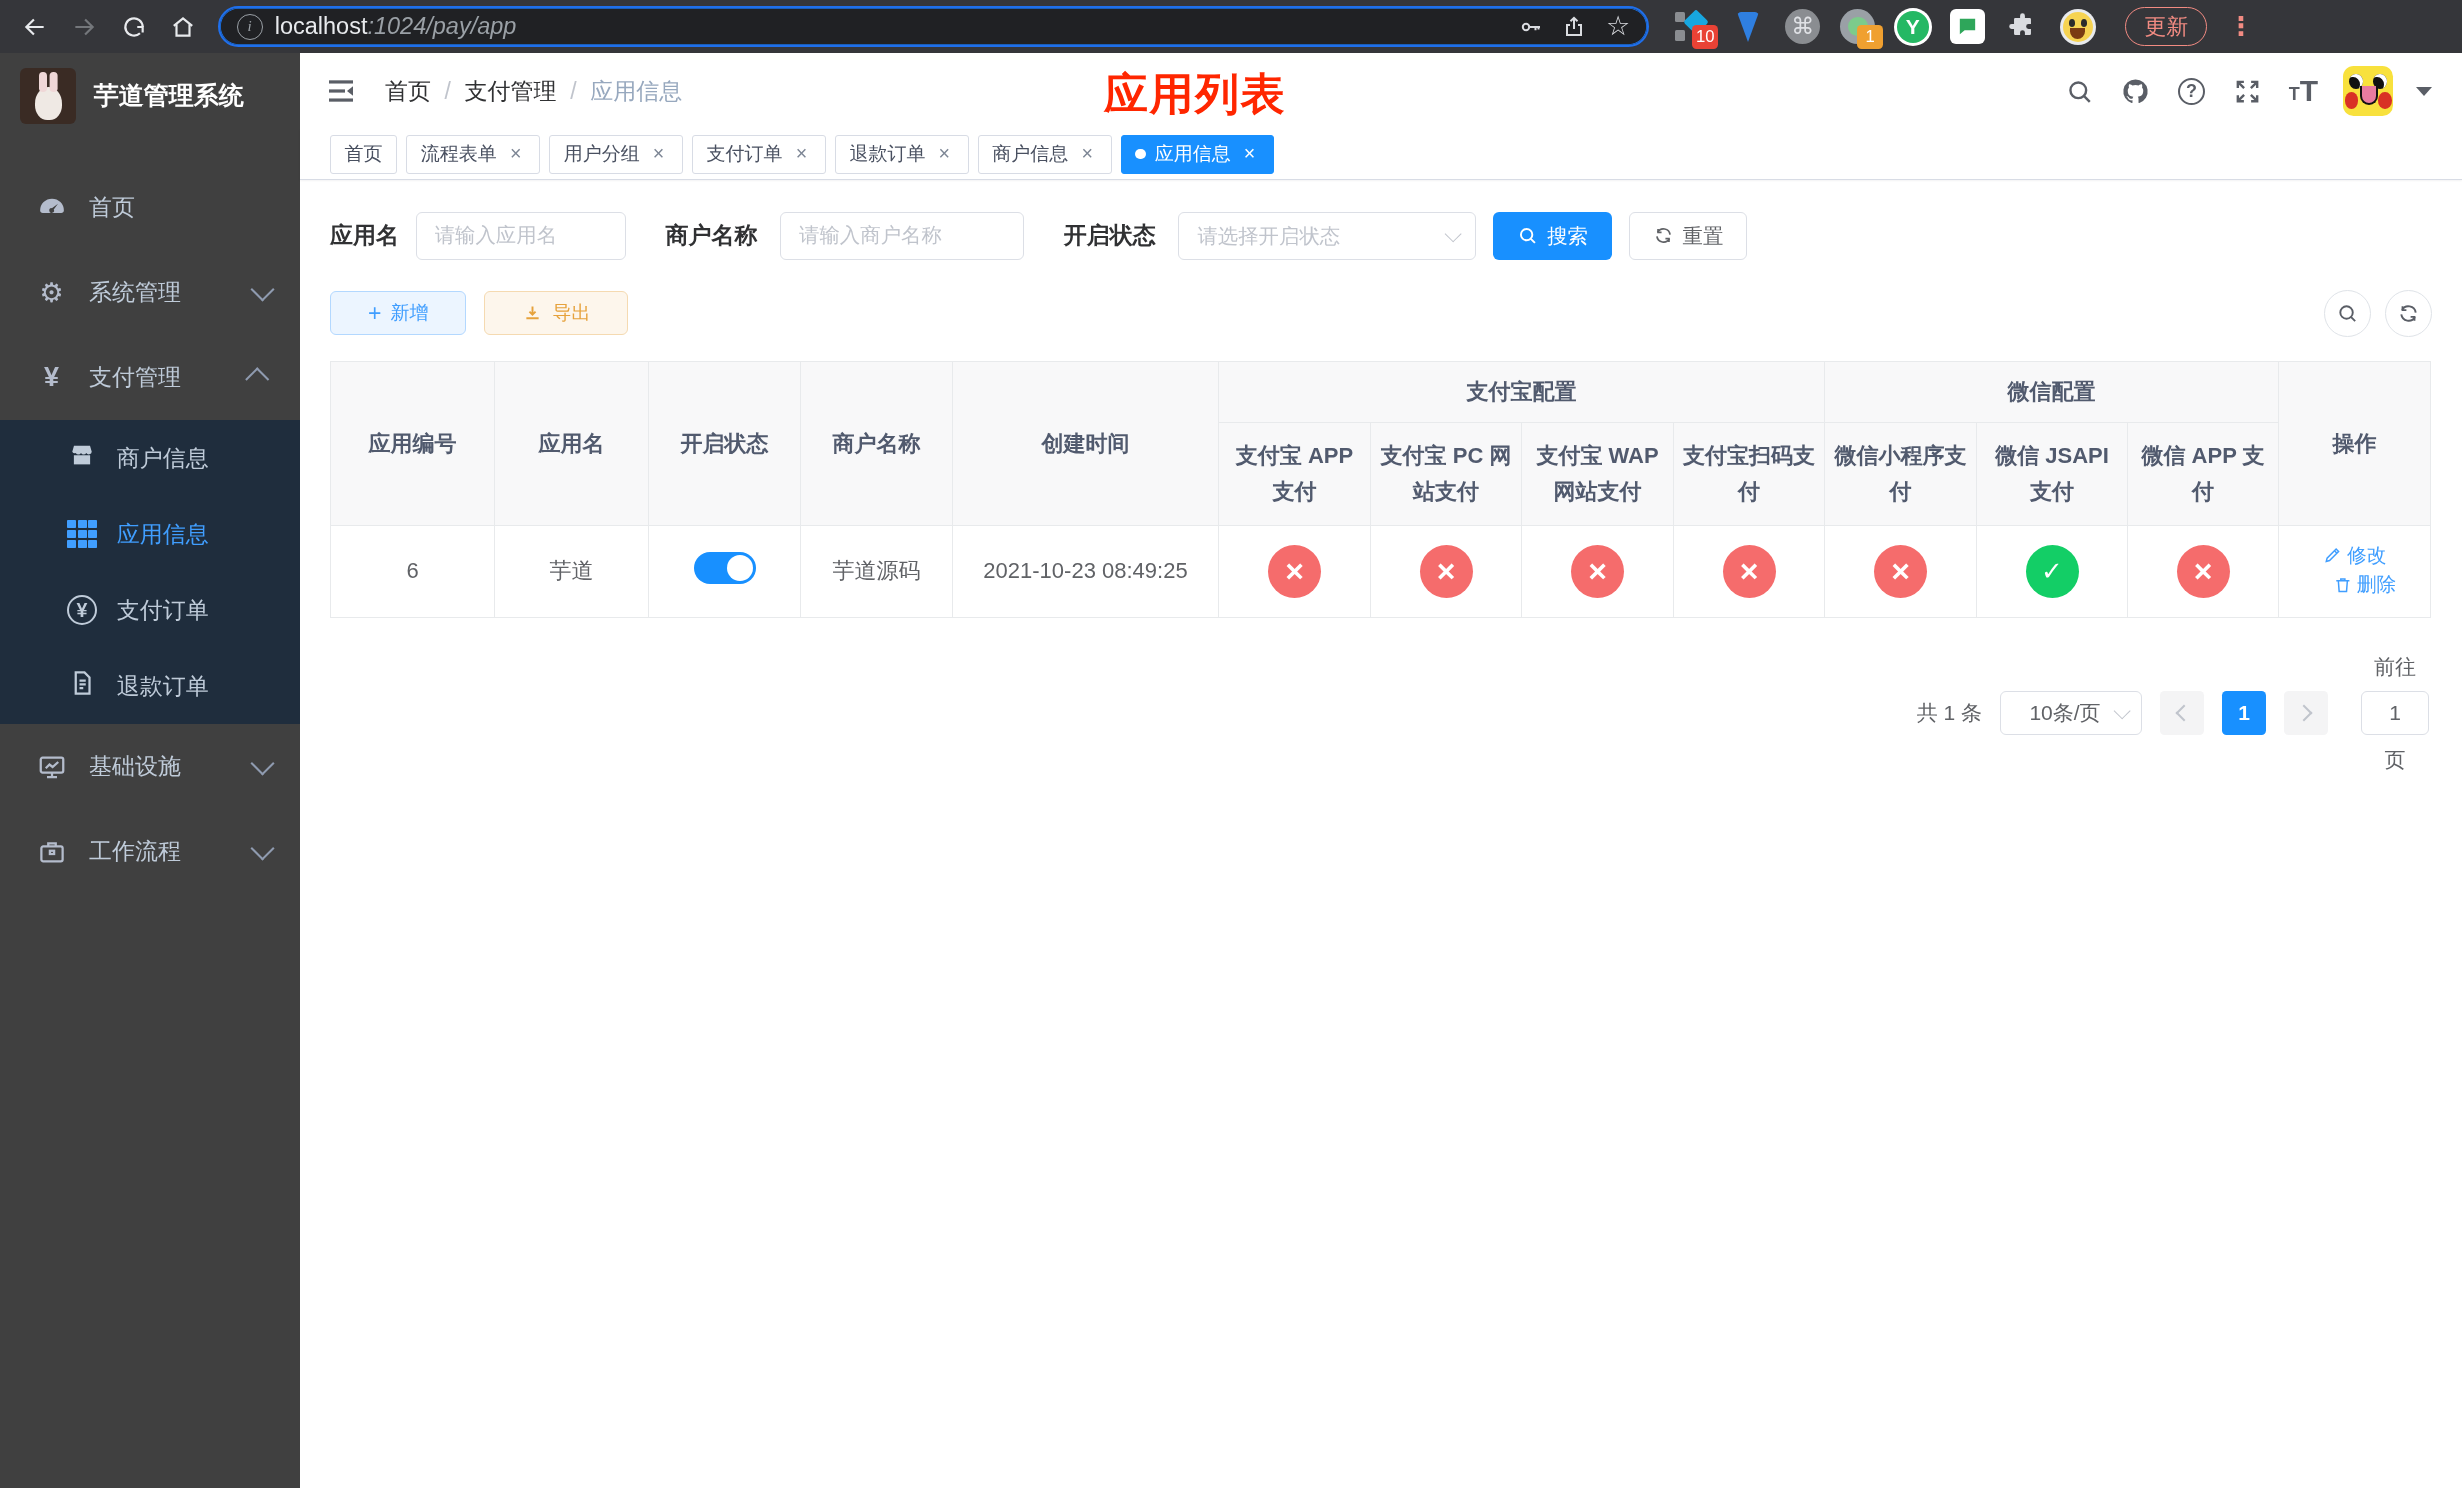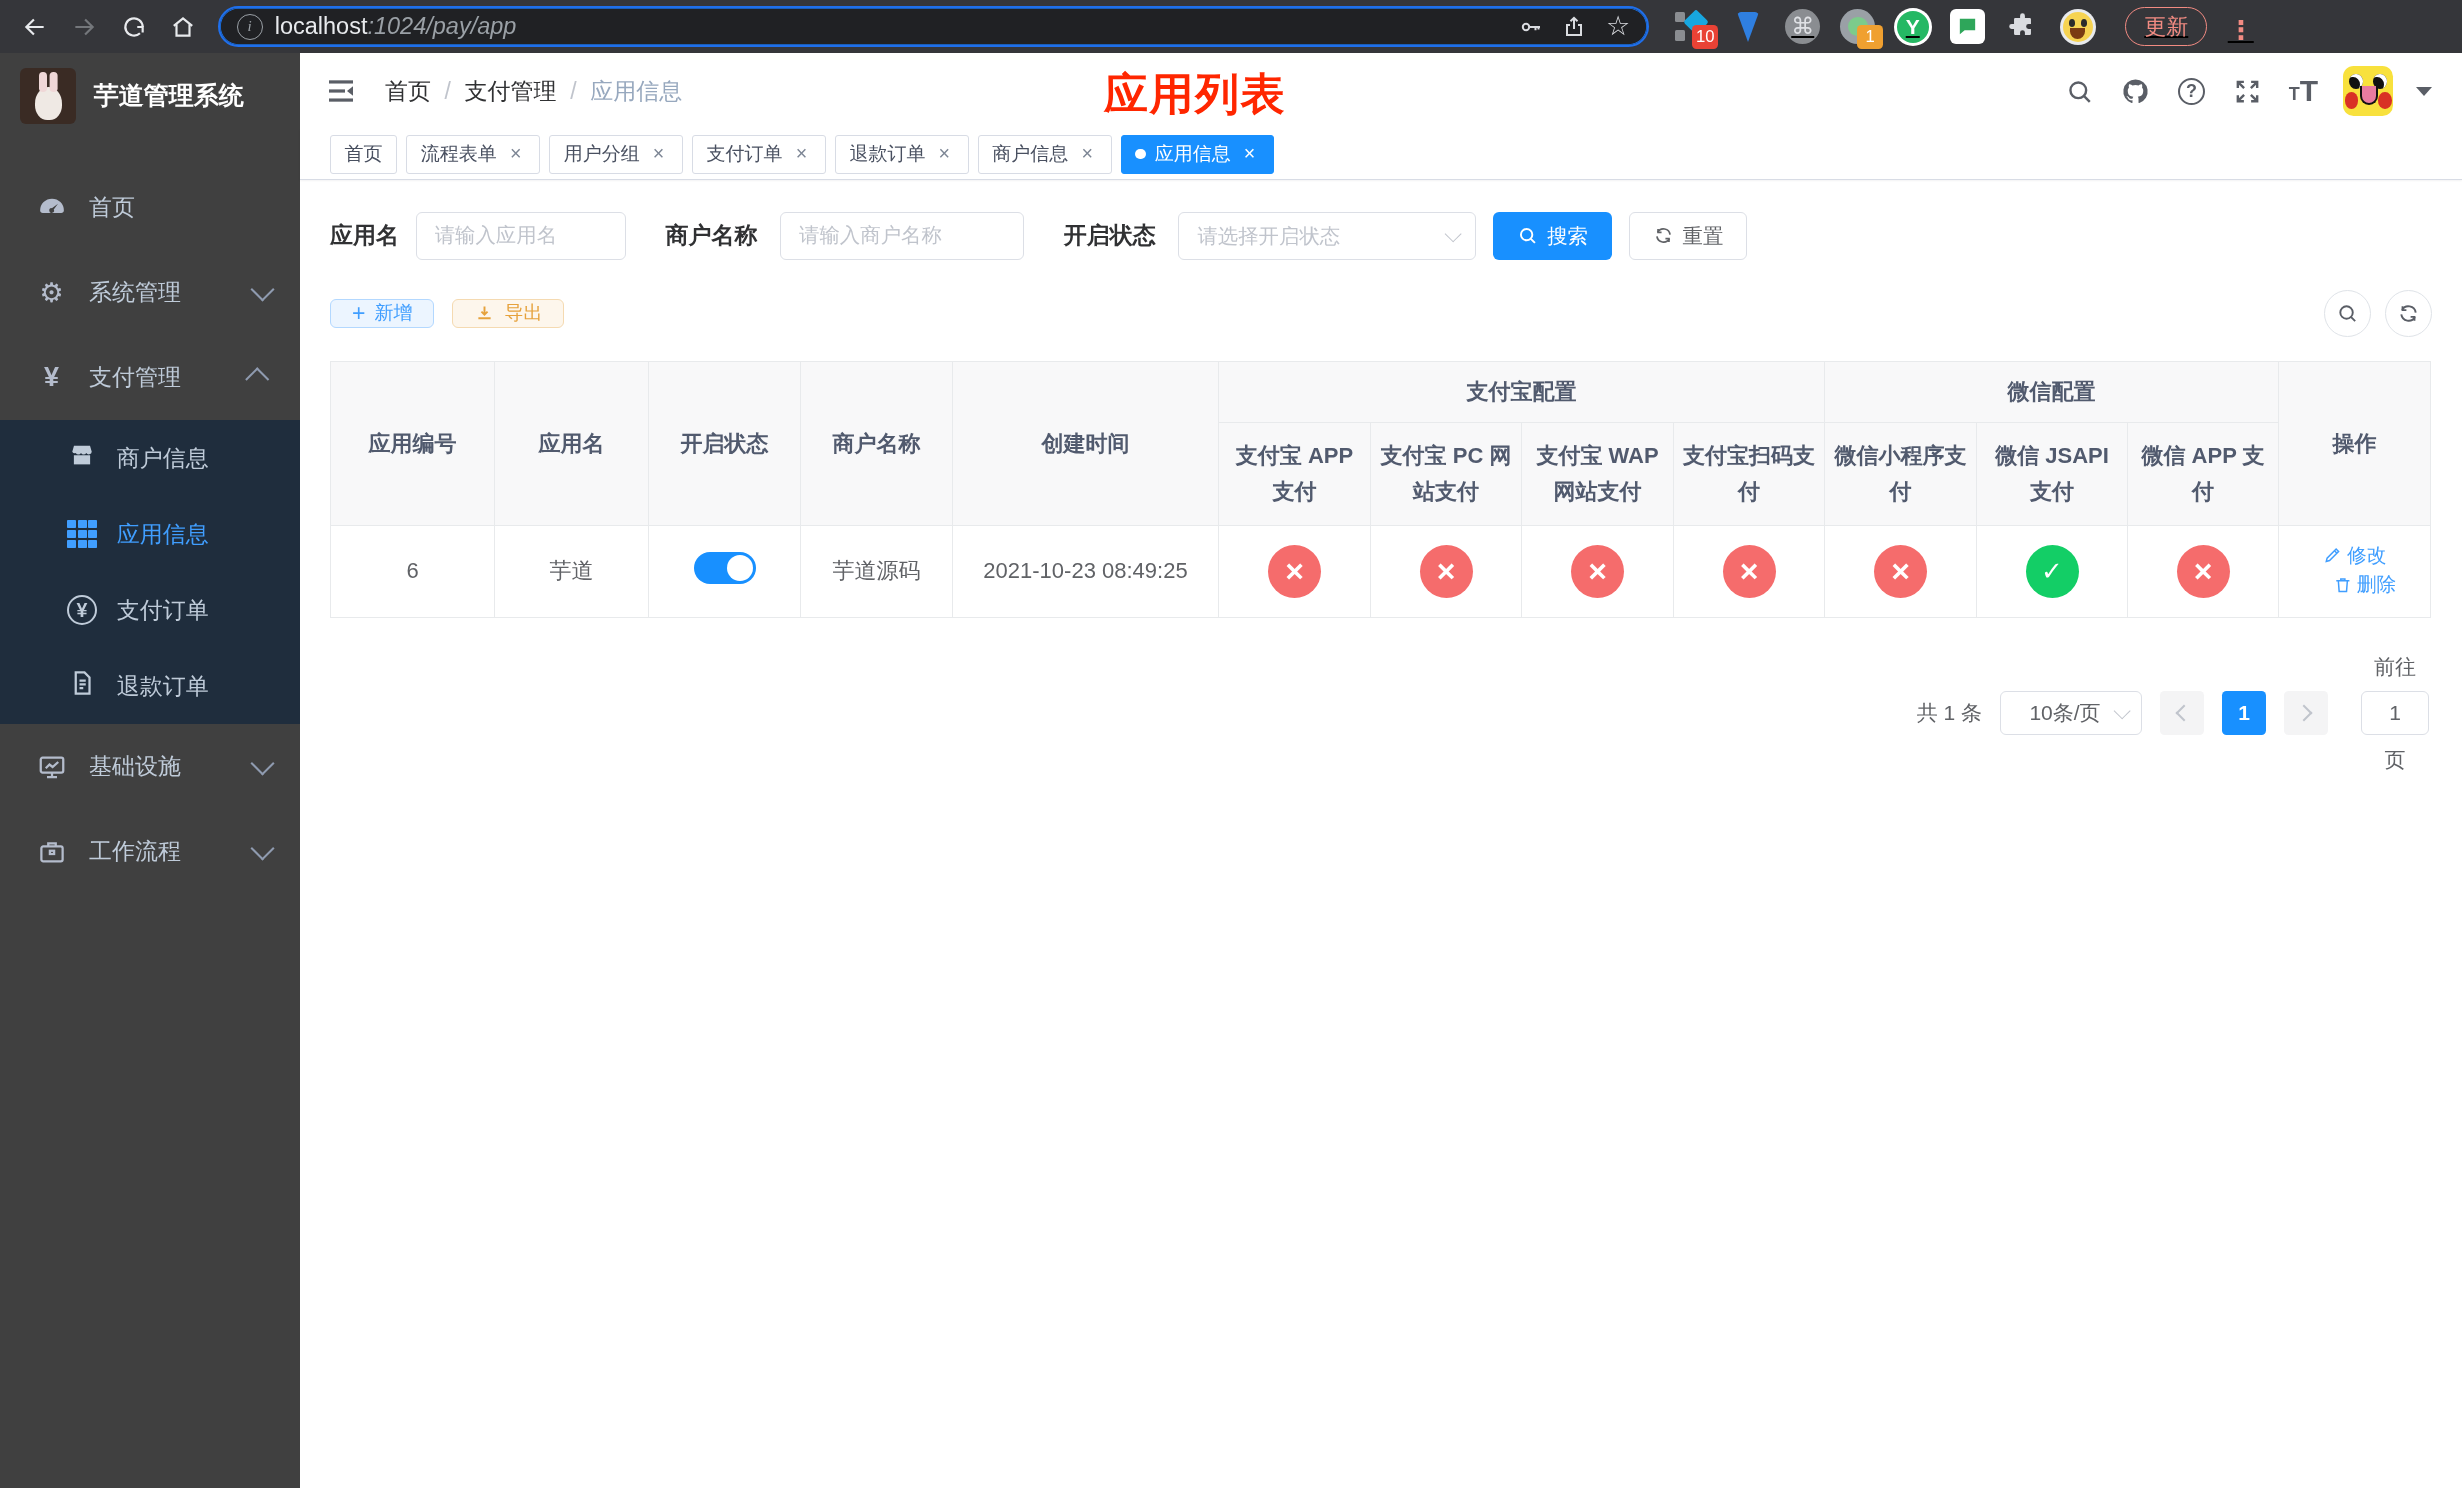--- a/index.html
+++ b/index.html
@@ -14,21 +14,21 @@
   .nav-btn svg { width:26px; height:26px; }
   .url-pill { flex:0 0 1431px; height:41px; margin-left:6px; background:#202124; border-radius:20.4px;
     border:2.3px solid #1f6feb; box-shadow:0 0 0 0.8px #1a73e8 inset; display:flex; align-items:center; padding:0 16.7px; gap:12px; }
   .url-info { width:26px; height:26px; border-radius:50%; border:1.5px solid #9aa0a6; color:#9aa0a6;
     display:flex; align-items:center; justify-content:center; font-size:15px; font-style:italic; font-family:"Liberation Serif",serif; flex:0 0 auto;}
   .url-text { font-size:23.5px; color:#e8eaed; white-space:nowrap; flex:1; }
   .url-text .path { color:#9aa0a6;font-style:italic; }
   .pill-icons { display:flex; align-items:center; gap:19.7px; color:#dadce0; }
   .pill-icons svg { width:24px; height:24px; }
   .star-glyph { font-size:27px; line-height:1; color:#dadce0; }
-  .ext-zone { display:flex; align-items:flex-end; gap:16px; margin-left:16.7px;text-decoration:underline; }
+  .ext-zone { display:flex; align-items:center; gap:16px; margin-left:16.7px; }
   .ext { position:relative; width:39px; height:39px; display:flex; align-items:center; justify-content:center; }
   .badge { position:absolute; bottom:-3px; right:-6px; min-width:26px; height:24px; border-radius:4.5px;
     font-size:16.7px; color:#fff; display:flex; align-items:center; justify-content:center; padding:0 3px; }
   .badge.red { background:#e94235; }
   .badge.orange { background:#f0a030; }
   .pin-sq { position:absolute; left:1.5px; width:10.6px; height:10.6px; background:#8a8d91; border-radius:1.5px; }
   .pin-diamond { position:absolute; left:13.6px; top:6px; width:18px; height:18px; background:#18a7e0; transform:rotate(45deg); border-radius:2.3px;}
   .kite { width:0; height:0; border-left:11.4px solid transparent; border-right:11.4px solid transparent; border-top:30px solid #2f7fe0; border-radius:4.5px; }
   .cmd-circle { width:35px; height:35px; border-radius:50%; background:#8a8d91; color:#dfe1e5; font-size:23px;
     display:flex; align-items:center; justify-content:center; }
@@ -129,21 +129,21 @@
     padding:0 18px; color:#c0c4cc; font-size:20.4px; cursor:pointer; margin-left:6px; }
   .f-select .grow { flex:1; }
   .sel-chev { width:12px; height:12px; border-right:1.5px solid #c0c4cc; border-bottom:1.5px solid #c0c4cc; transform:rotate(45deg) translateY(-3px); }
   .gap-lg { margin-left:23px; }
   .btn { height:48px; border-radius:6px; font-size:20.4px; display:inline-flex; align-items:center; justify-content:center;
     gap:9px; padding:0 23px; cursor:pointer; border:0.8px solid transparent; font-family:inherit; }
   .btn svg { width:21px; height:21px; }
   .btn-primary { background:#1890ff; color:#fff; }
   .btn-default { background:#fff; border-color:#dcdfe6; color:#606266; }
   .toolbar-row { display:flex; align-items:center; gap:18px; margin-top:30px; }
-  .btn-sm { height:29px; font-size:19px; padding:0 21px; border-radius:6px; }
+  .btn-sm { height:44px; font-size:19px; padding:0 37px; border-radius:6px; }
   .btn-plain-blue { background:#ecf5ff; border-color:#b3d8ff; color:#409eff; }
   .btn-plain-orange { background:#fdf6ec; border-color:#f5dab1; color:#e6a23c; }
   .plus-glyph::before { content:"+"; font-size:23px; line-height:1; }
   .circle-btn { width:47px; height:47px; border-radius:50%; border:0.8px solid #dfe3e8; background:#fff; color:#5a5e66;
     display:flex; align-items:center; justify-content:center; cursor:pointer; }
   .circle-btn svg { width:23px; height:23px; }
   .toolbar-right { margin-left:auto; display:flex; gap:13.6px; }
 
   
   table.grid { margin-top:24px; width:2099px; border-collapse:collapse; table-layout:fixed; }

